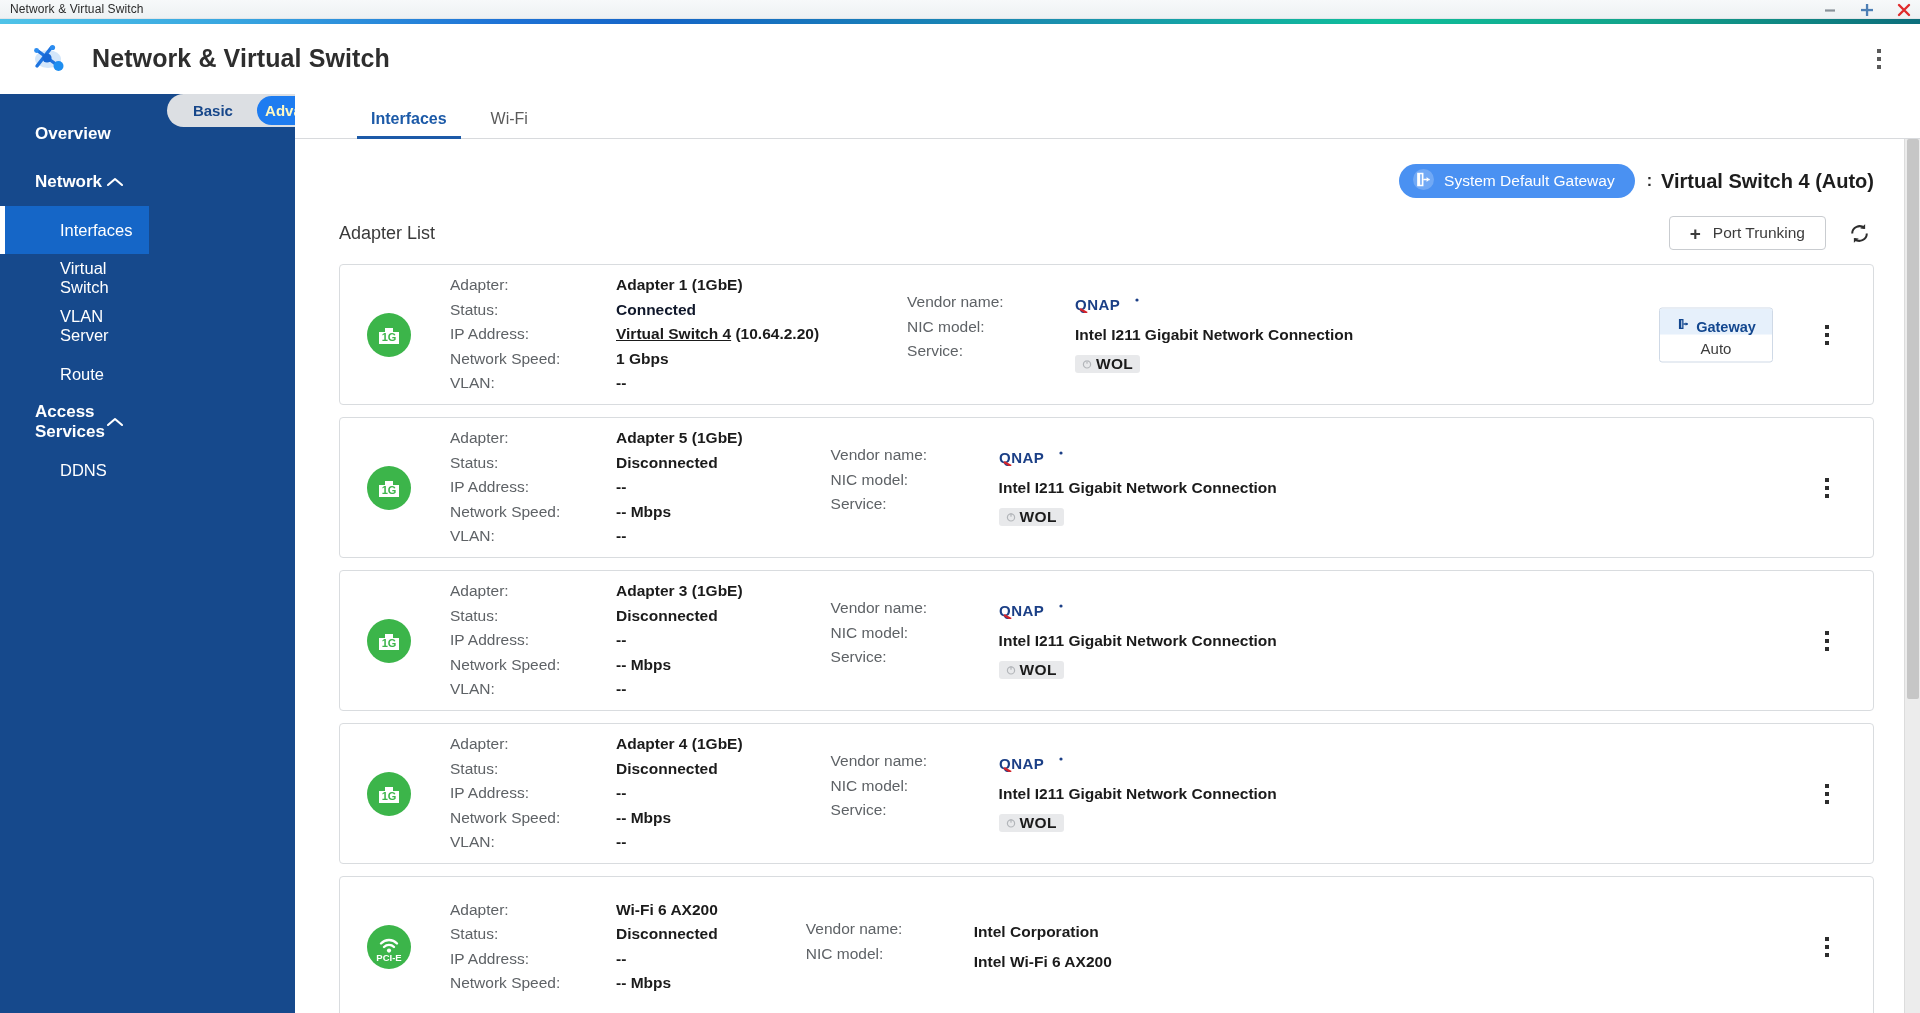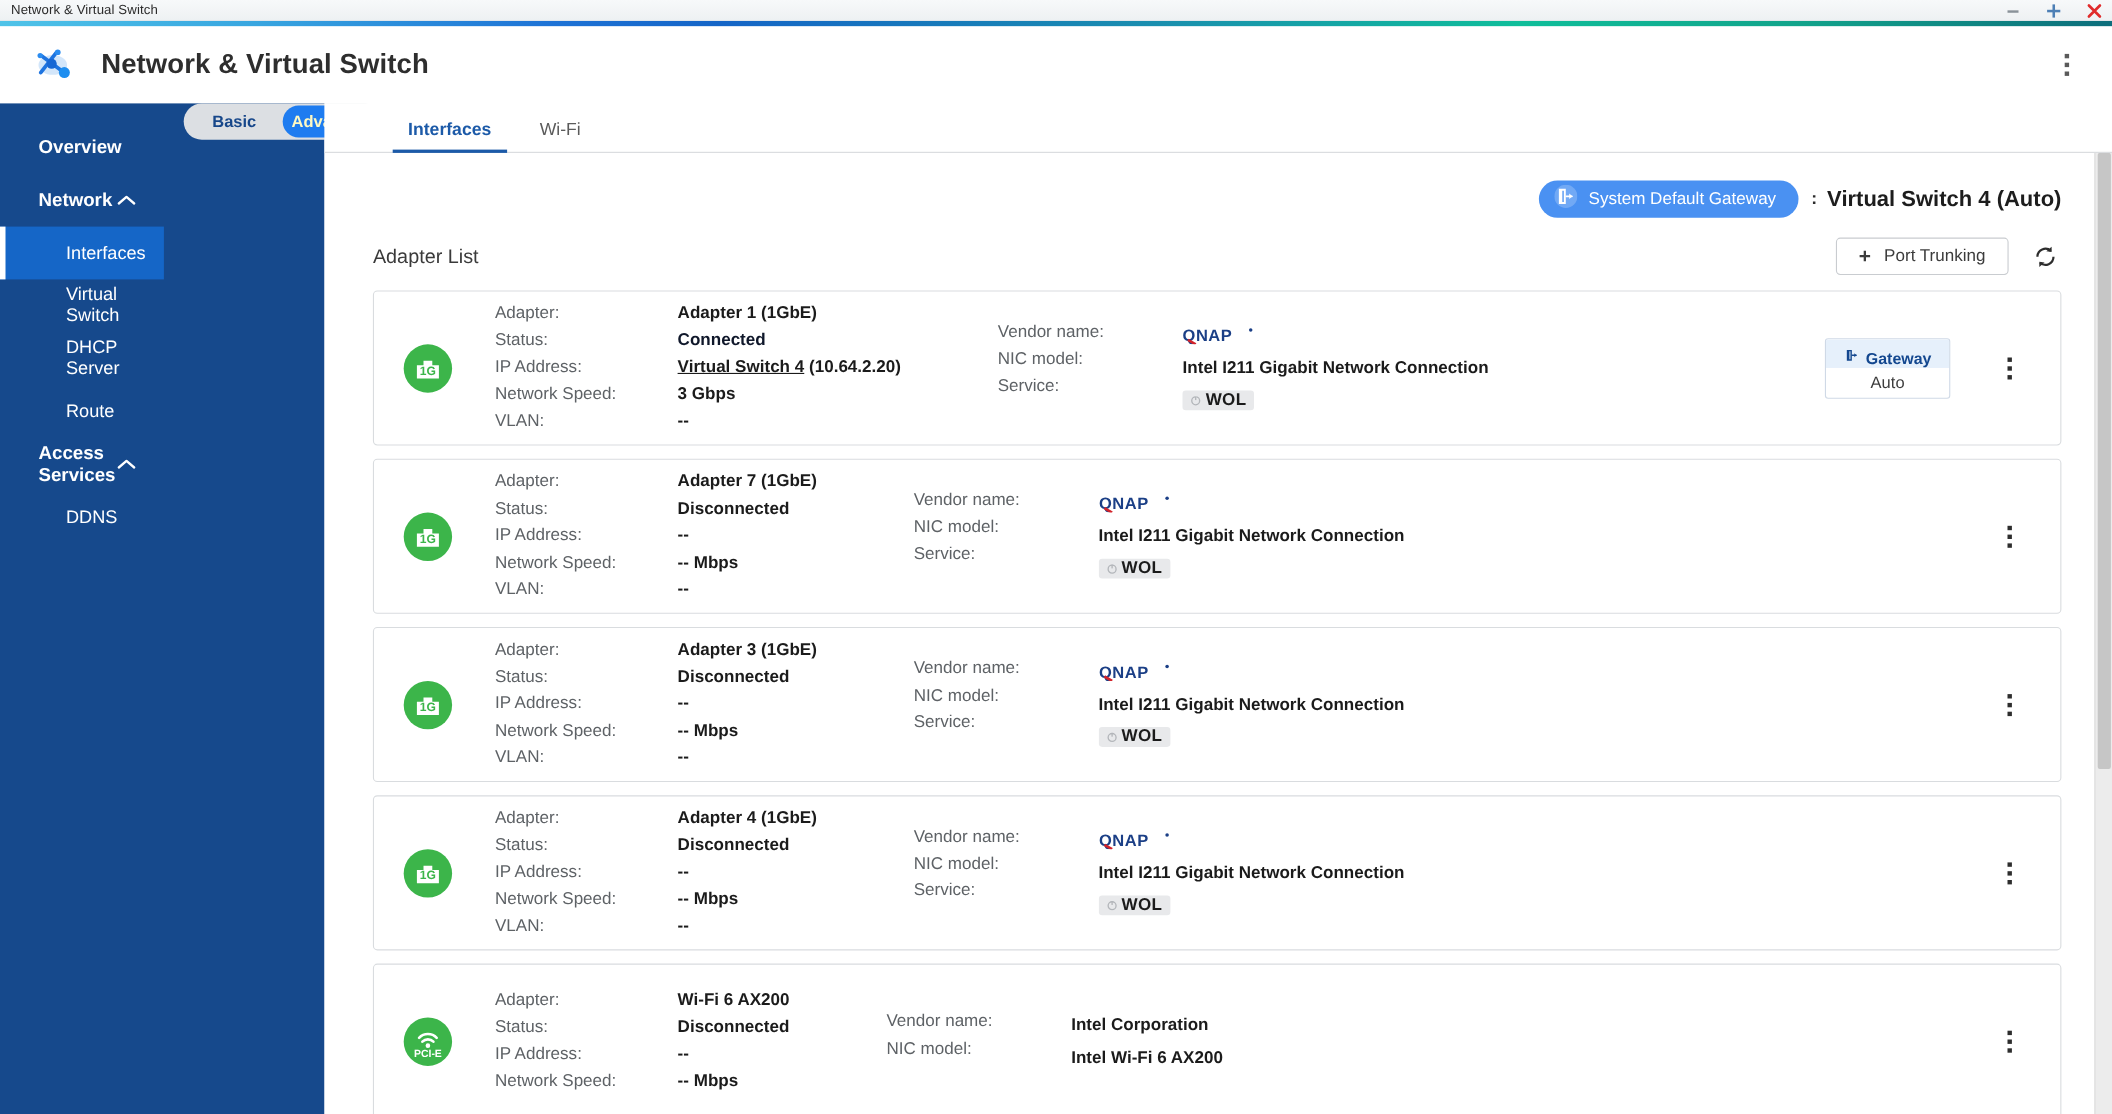--- a/index.html
+++ b/index.html
@@ -267,21 +267,21 @@
         </span>
       </div>
 
       <div class="nav-item active">
         <span>Interfaces</span>
       </div>
       <div class="nav-item">
         <span>Virtual Switch</span>
       </div>
       <div class="nav-item">
-        <span>DHCP Server</span>
+        <span>VLAN Server</span>
       </div>
       <div class="nav-item">
         <span>Route</span>
       </div>
 
       <div class="nav-group">
         <span>Access Services</span>
         <span class="chev">
           <svg width="20" height="12" viewBox="0 0 20 12">
               <path d="M3 9 L10 3 L17 9" stroke="#ffffff" stroke-width="2.1" fill="none" stroke-linecap="round" stroke-linejoin="round"></path>
@@ -361,21 +361,21 @@
               <span>Adapter:</span>
               <span>Status:</span>
               <span>IP Address:</span>
               <span>Network Speed:</span>
               <span>VLAN:</span>
             </div>
             <div class="vals">
               <span>Adapter 1 (1GbE)</span>
               <span class="connected">Connected</span>
               <span class="ipline"><span class="vs">Virtual Switch 4</span> <span>(10.64.2.20)</span></span>
-              <span>3 Gbps</span>
+              <span>1 Gbps</span>
               <span>--</span>
             </div>
           </div>
           <div class="col-right">
             <div class="keys">
               <span>Vendor name:</span>
               <span>NIC model:</span>
               <span>Service:</span>
             </div>
             <div class="vals">
@@ -430,21 +430,21 @@
           </div>
           <div class="col-left">
             <div class="keys">
               <span>Adapter:</span>
               <span>Status:</span>
               <span>IP Address:</span>
               <span>Network Speed:</span>
               <span>VLAN:</span>
             </div>
             <div class="vals">
-              <span>Adapter 7 (1GbE)</span>
+              <span>Adapter 5 (1GbE)</span>
               <span>Disconnected</span>
               <span>--</span>
               <span>-- Mbps</span>
               <span>--</span>
             </div>
           </div>
           <div class="col-right">
             <div class="keys">
               <span>Vendor name:</span>
               <span>NIC model:</span>

